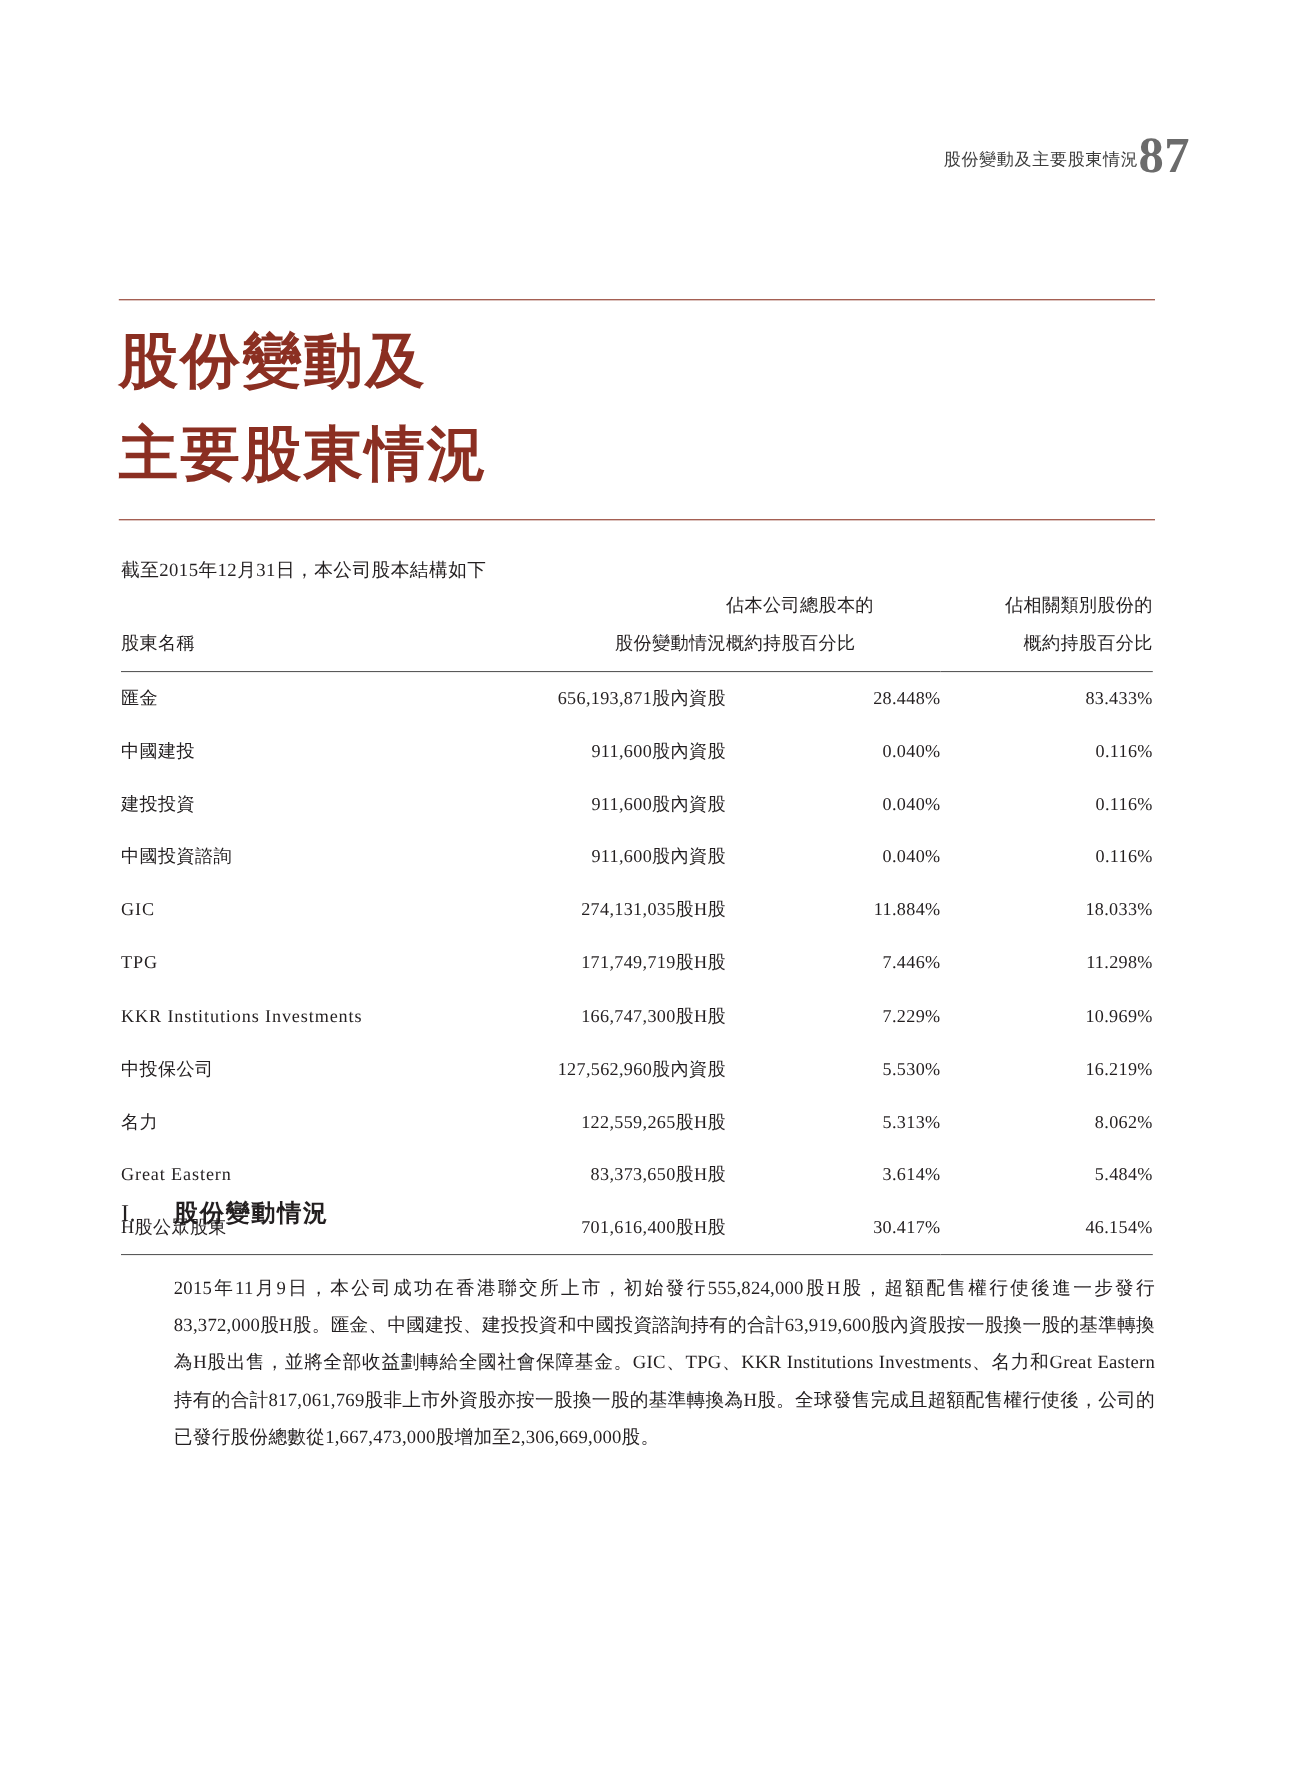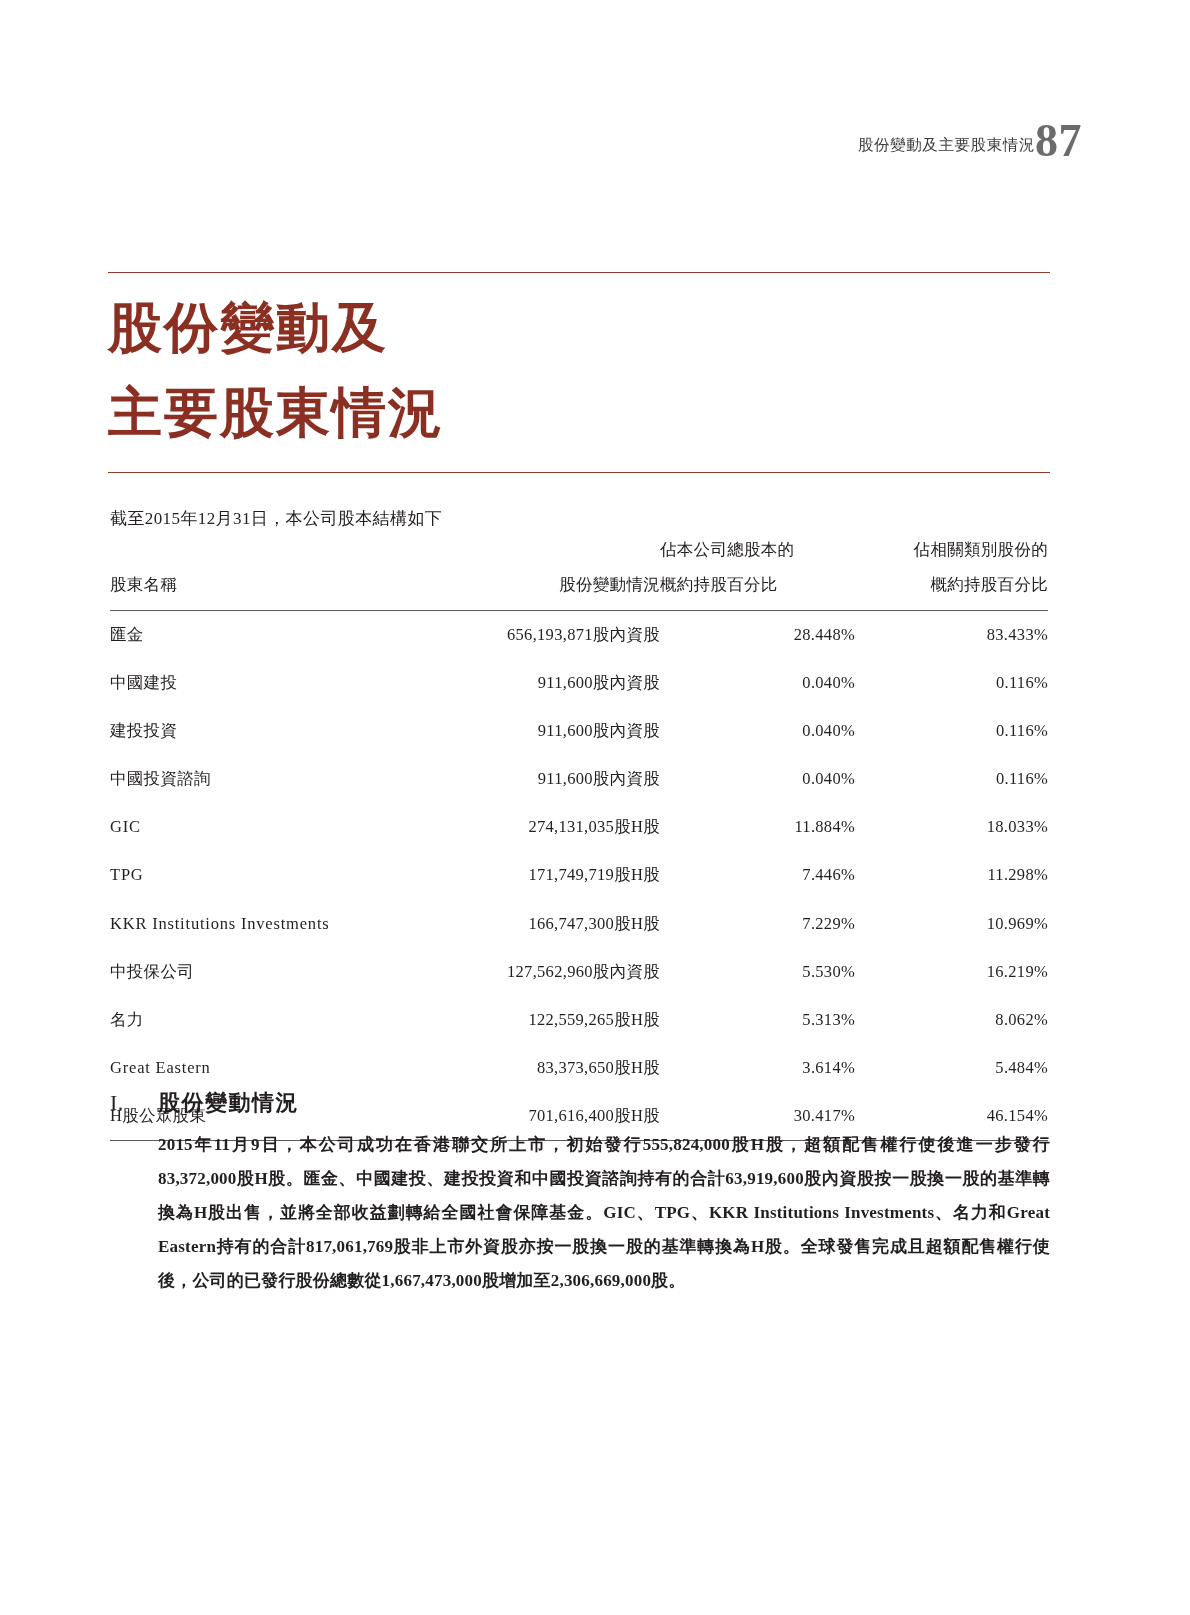--- a/index.html
+++ b/index.html
@@ -130,28 +130,27 @@
     color: #231f20;
     letter-spacing: 1.5px;
   }
   .section-heading .sec-num {
     width: 48px;
     flex: none;
     font-weight: 400;
     letter-spacing: 0.5px;
   }
   .section-body {
-    margin-top: 10px;
+    margin-top: 36px;
     padding-left: 48px;
     font-size: 17px;
     line-height: 2.0;
     text-align: justify;
     text-justify: inter-ideograph;
     letter-spacing: 0.2px;
-    font-weight: bold;
   }
 </style>
 </head>
 <body>
 
 <div class="page">
 
   <div class="running-header">
     <span class="rh-text">股份變動及主要股東情況</span>
     <span class="rh-page">87</span>

